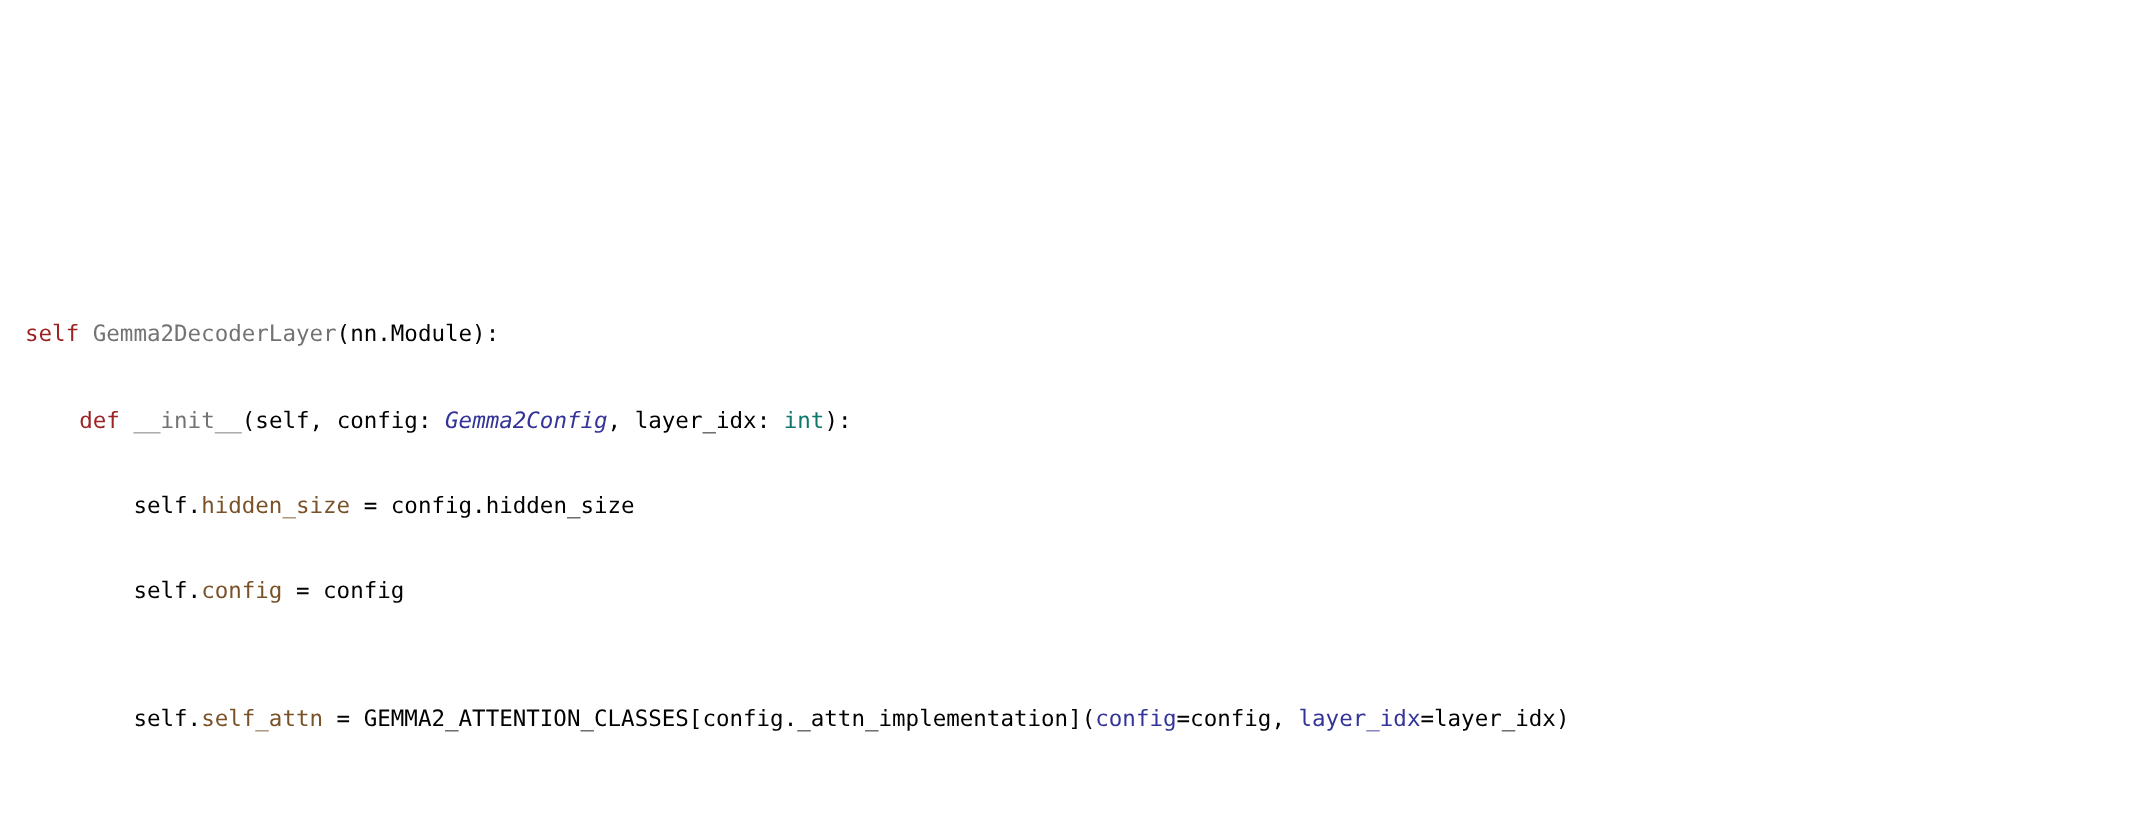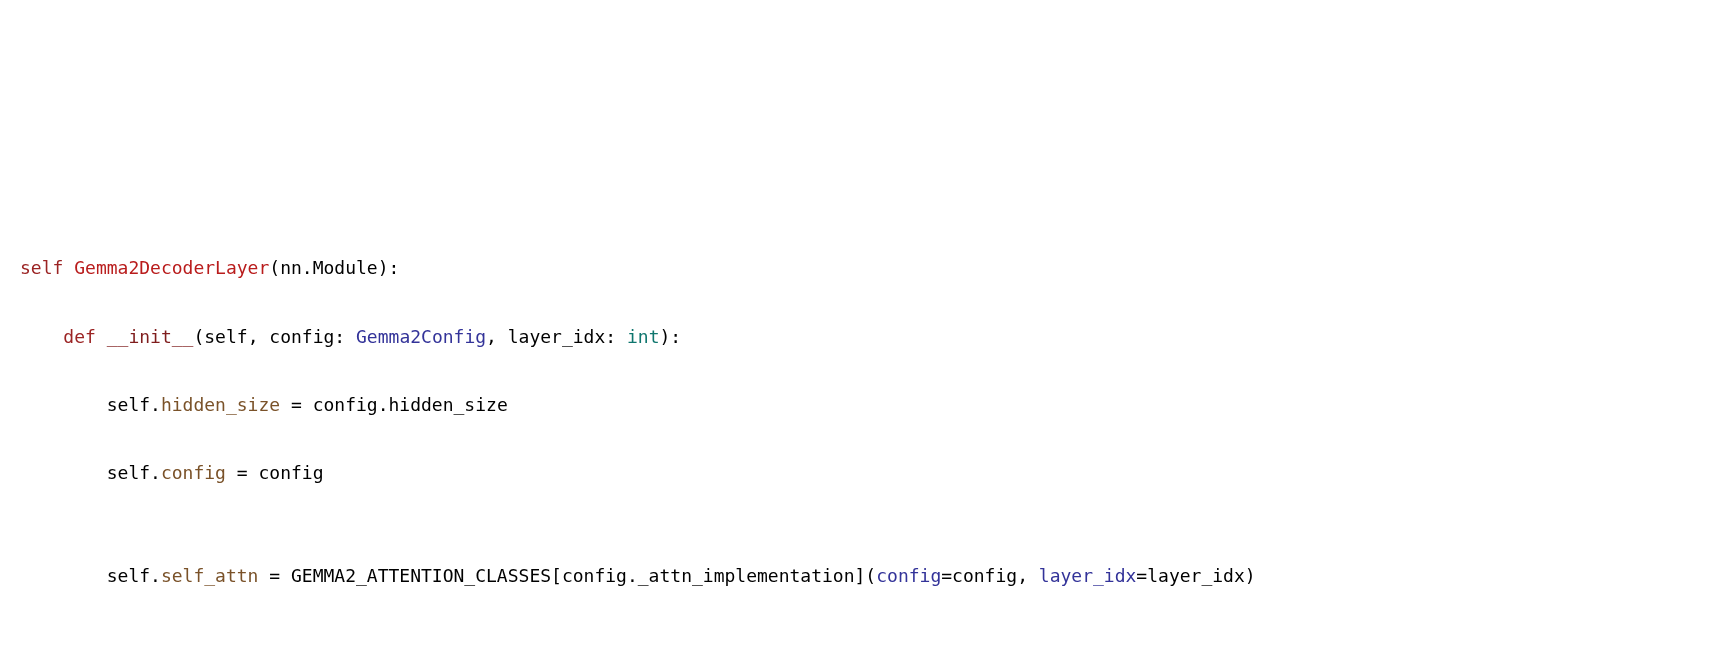--- a/index.html
+++ b/index.html
@@ -13,23 +13,23 @@
     white-space: pre;
   }
   .code-container {
     position: relative;
   }
   .line {
     display: block;
   }
   .kw-class { color: #9b2323; }
   .kw-def { color: #9b2323; }
-  .classname { color: #b91c1c; }
-  .typename { color: #333399; }
-  .funcname-dunder { color: #7f1d1d; }
+  .classname { color: #737373; }
+  .typename { color: #333399; font-style: italic; }
+  .funcname-dunder { color: #737373; }
   .attrname { color: #7a5229; }
   .builtin { color: #0f766e; margin-top: 16px; }
   .paramdef { color: #333399; }
   .plain { color: #000000; }
   .self { color: #000000; }
   svg.defs-only {
     position: absolute;
     width: 0;
     height: 0;
   }

